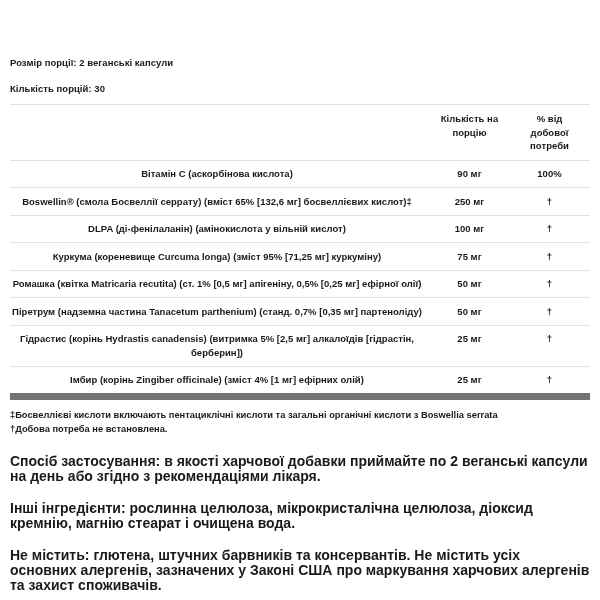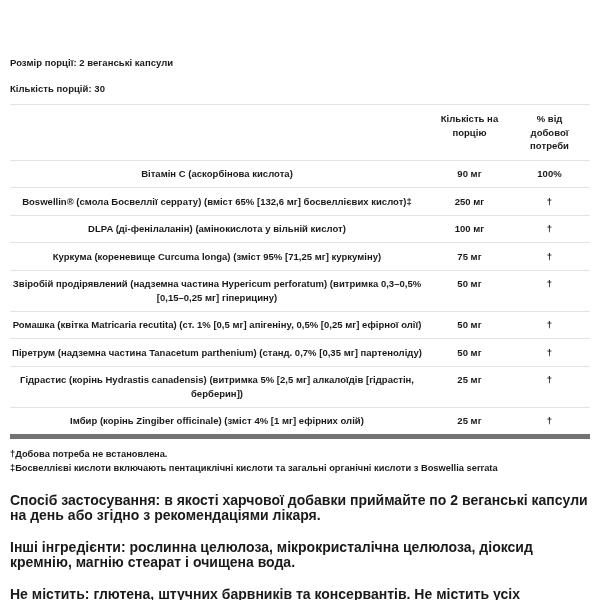--- a/index.html
+++ b/index.html
@@ -67,21 +67,21 @@
     padding: 7px 8px 7px 0;
     font-weight: 700;
   }
   .facts-table thead th.c-name-h { padding-left: 2px; }
 
   .facts-table tbody td {
     border-top: 1px solid #e3e3e3;
     padding: 6.5px 8px 6.5px 0;
   }
   .facts-table tbody tr:last-child td {
-    border-bottom: 5px solid #737373;
+    border-bottom: 7px solid #737373;
   }
   .facts-table tbody td.cell-name { padding-left: 2px; }
   .facts-table tbody td.cell-amt,
   .facts-table tbody td.cell-dv { white-space: nowrap; }
 
   
   .footnotes {
     margin-top: 8px;
   }
   .footnote {
@@ -143,25 +143,20 @@
         <td class="cell-name">DLPA (ді-фенілаланін) (амінокислота у вільній кислот)</td>
         <td class="cell-amt">100 мг</td>
         <td class="cell-dv">†</td>
       </tr>
       <tr>
         <td class="cell-name">Куркума (кореневище Curcuma longa) (зміст 95% [71,25 мг] куркуміну)</td>
         <td class="cell-amt">75 мг</td>
         <td class="cell-dv">†</td>
       </tr>
       <tr>
-        <td class="cell-name">Звіробій продірявлений (надземна частина Hypericum perforatum) (витримка 0,3–0,5% [0,15–0,25 мг] гіперицину)</td>
-        <td class="cell-amt">50 мг</td>
-        <td class="cell-dv">†</td>
-      </tr>
-      <tr>
         <td class="cell-name">Ромашка (квітка Matricaria recutita) (ст. 1% [0,5 мг] апігеніну, 0,5% [0,25 мг] ефірної олії)</td>
         <td class="cell-amt">50 мг</td>
         <td class="cell-dv">†</td>
       </tr>
       <tr>
         <td class="cell-name">Піретрум (надземна частина Tanacetum parthenium) (станд. 0,7% [0,35 мг] партеноліду)</td>
         <td class="cell-amt">50 мг</td>
         <td class="cell-dv">†</td>
       </tr>
       <tr>
@@ -171,22 +166,22 @@
       </tr>
       <tr>
         <td class="cell-name">Імбир (корінь Zingiber officinale) (зміст 4% [1 мг] ефірних олій)</td>
         <td class="cell-amt">25 мг</td>
         <td class="cell-dv">†</td>
       </tr>
     </tbody>
   </table>
 
   <div class="footnotes">
+    <p class="footnote">‡Босвеллієві кислоти включають пентациклічні кислоти та загальні органічні кислоти з Boswellia serrata</p>
     <p class="footnote">†Добова потреба не встановлена.</p>
-    <p class="footnote">‡Босвеллієві кислоти включають пентациклічні кислоти та загальні органічні кислоти з Boswellia serrata</p>
   </div>
 
   <div class="paragraphs">
     <p class="para">Спосіб застосування: в якості харчової добавки приймайте по 2 веганські капсули на день або згідно з рекомендаціями лікаря.</p>
     <p class="para">Інші інгредієнти: рослинна целюлоза, мікрокристалічна целюлоза, діоксид кремнію, магнію стеарат і очищена вода.</p>
     <p class="para">Не містить: глютена, штучних барвників та консервантів.  Не містить усіх основних алергенів, зазначених у Законі США про маркування харчових алергенів та захист споживачів.</p>
 
   </div>
 
 </div>

